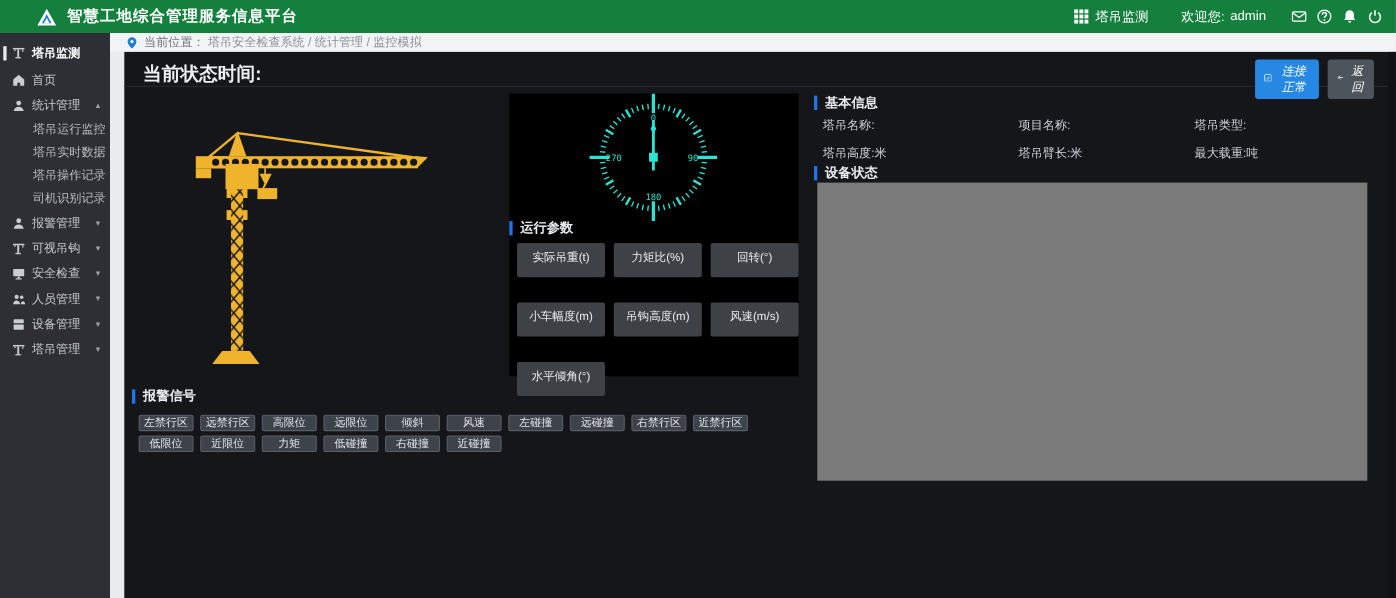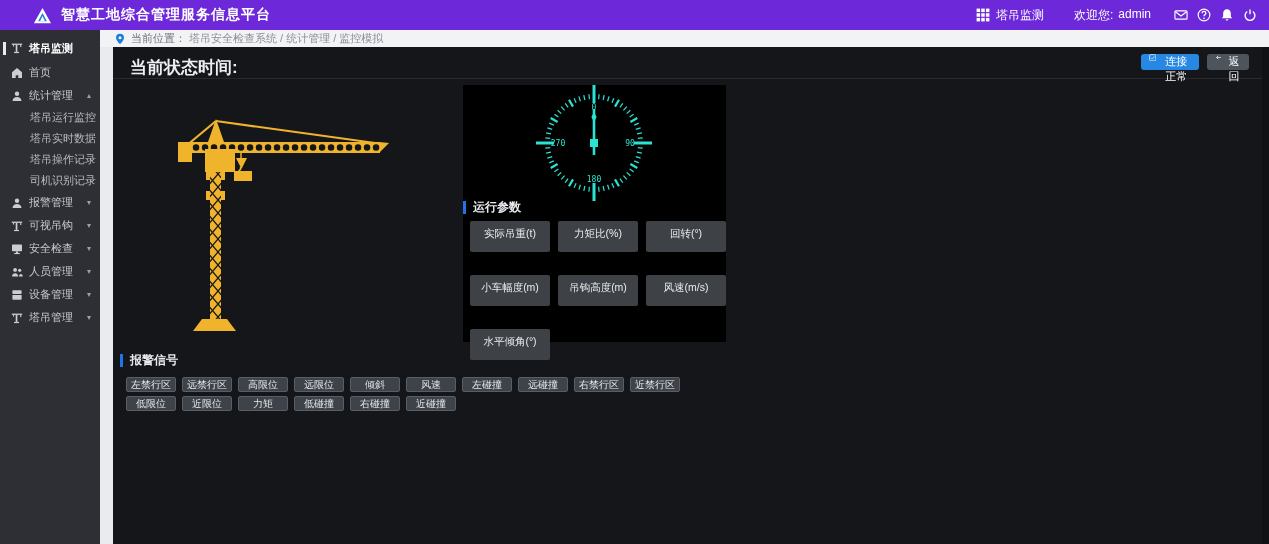--- a/index.html
+++ b/index.html
@@ -6,21 +6,21 @@
   html,body { margin:0; padding:0; }
   body {
     width:1269px; height:544px; position:relative; overflow:hidden;
     background:#e9ebef;
     font-family:"Liberation Sans","DejaVu Sans",sans-serif;
   }
   svg { display:block; }
 
   
   .topbar { position:absolute; left:0; top:0; width:1269px; height:30px;
-    background:#6d28d9; display:flex; align-items:center; color:#fff; z-index:6; }
+    background:#15803d; display:flex; align-items:center; color:#fff; z-index:6; }
   .logo { margin-left:33px; width:19px; height:17px; }
   .app-title { margin-left:9px; font-size:14px; font-weight:bold; letter-spacing:1px; }
   .topbar-right { margin-left:auto; display:flex; align-items:center; margin-right:12px; font-size:12px; }
   .app-switch { display:flex; align-items:center; gap:6px; margin-right:30px; cursor:pointer; }
   .grid-icon { width:14px; height:14px; }
   .welcome { display:flex; gap:5px; margin-right:14px; }
   .tb-icon { width:14px; height:14px; margin-left:9px; cursor:pointer; color:#fff; }
   .tb-icon svg { width:100%; height:100%; }
 
   
@@ -38,22 +38,22 @@
   .breadcrumb { position:absolute; left:100px; top:30px; width:1169px; height:17px;
     background:#f2f3f5; display:flex; align-items:center; font-size:11px; color:#7a8088; z-index:4; }
   .bc-pin { width:12px; height:12px; margin-left:14px; margin-right:5px; }
   .bc-prefix { color:#6f747c;text-align:right; }
   .bc-path { margin-left:3px; color:#8a9098; cursor:pointer; }
 
   
   .content { position:absolute; left:113px; top:47px; width:1156px; height:497px; background:#15161a; }
   .content-header { position:absolute; left:0; top:0; width:100%; height:32px; border-bottom:1px solid #292a30; }
   .status-label { position:absolute; left:17px; top:9px; font-size:17px; font-weight:bold; color:#eceef1; }
-  .btn { position:absolute; top:7px; height:16px; border-radius:3px; font-size:11px; color:#fff;
-    display:flex; justify-content:center; gap:5px; cursor:pointer; border:none; padding:0 8px; }
+  .btn { position:absolute; top:7px; height:36px; border-radius:3px; font-size:11px; color:#fff;
+    display:flex; align-items:center; justify-content:center; gap:5px; cursor:pointer; border:none; padding:0 8px;font-style:italic; }
   .btn-connect { left:1028px; width:58px; background:#2688e3; }
   .btn-back { left:1094px; width:42px; background:#4e545c; }
   .btn .b-icon { width:11px; height:11px; }
 
   .crane { position:absolute; left:50px; top:62px; }
 
   .section-h { display:flex; align-items:center; gap:7px; }
   .sec-bar { width:3px; height:13px; background:#2173e8; }
   .sec-title { font-size:12px; font-weight:bold; color:#e9ecef; }
 
@@ -421,20 +421,45 @@
         <div class="tile">
           <span class="tile-label">风速(m/s)</span>
         </div>
 
         <div class="tile">
           <span class="tile-label">水平倾角(°)</span>
         </div>
       </div>
   </div>
 
+  <div class="right-panel">
+    <div class="section-h rp-h1">
+      <span class="sec-bar"></span>
+      <span class="sec-title">基本信息</span>
+    </div>
+    <div class="info-fields">
+
+        <span>塔吊名称:</span>
+
+        <span>项目名称:</span>
+
+        <span>塔吊类型:</span>
+
+        <span>塔吊高度:米</span>
+
+        <span>塔吊臂长:米</span>
+
+        <span>最大载重:吨</span>
+      </div>
+    <div class="section-h rp-h2">
+      <span class="sec-bar"></span>
+      <span class="sec-title">设备状态</span>
+    </div>
+    <div class="status-box"></div>
+  </div>
 
   <div class="alarm-section">
     <div class="section-h">
       <span class="sec-bar"></span>
       <span class="sec-title">报警信号</span>
     </div>
     <div class="alarm-rows">
       <div class="alarm-row">
 
           <span class="alarm-chip">左禁行区</span>

